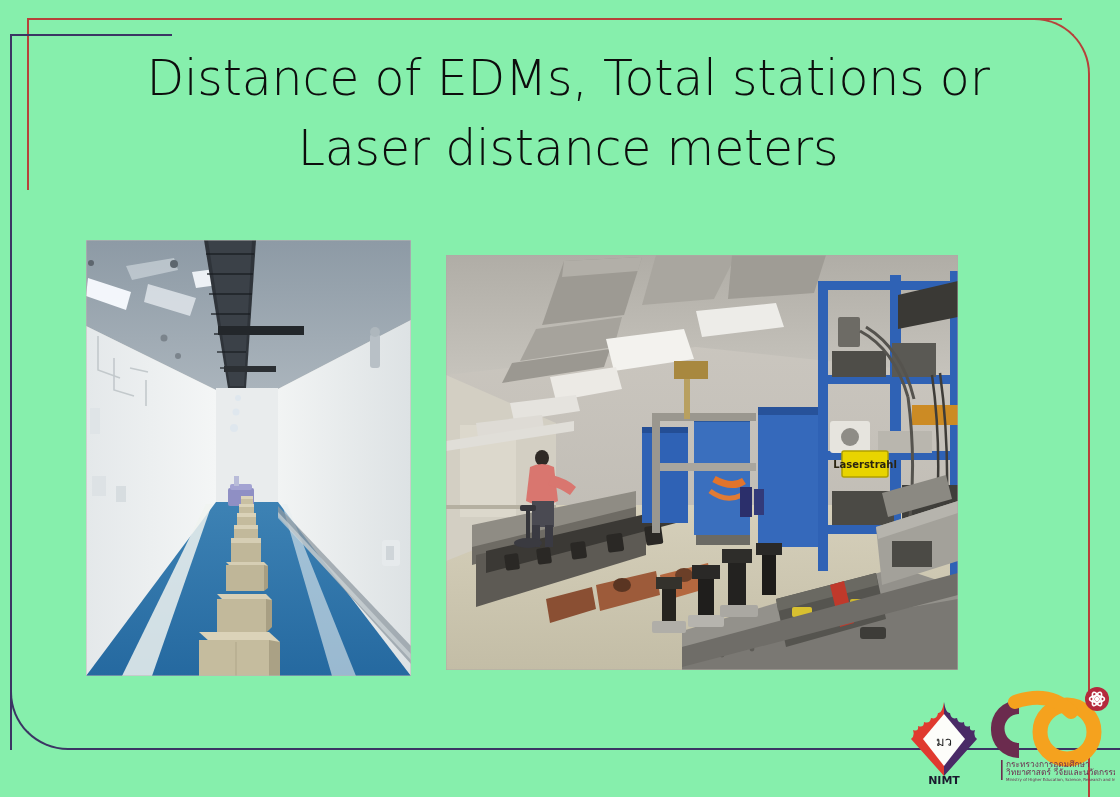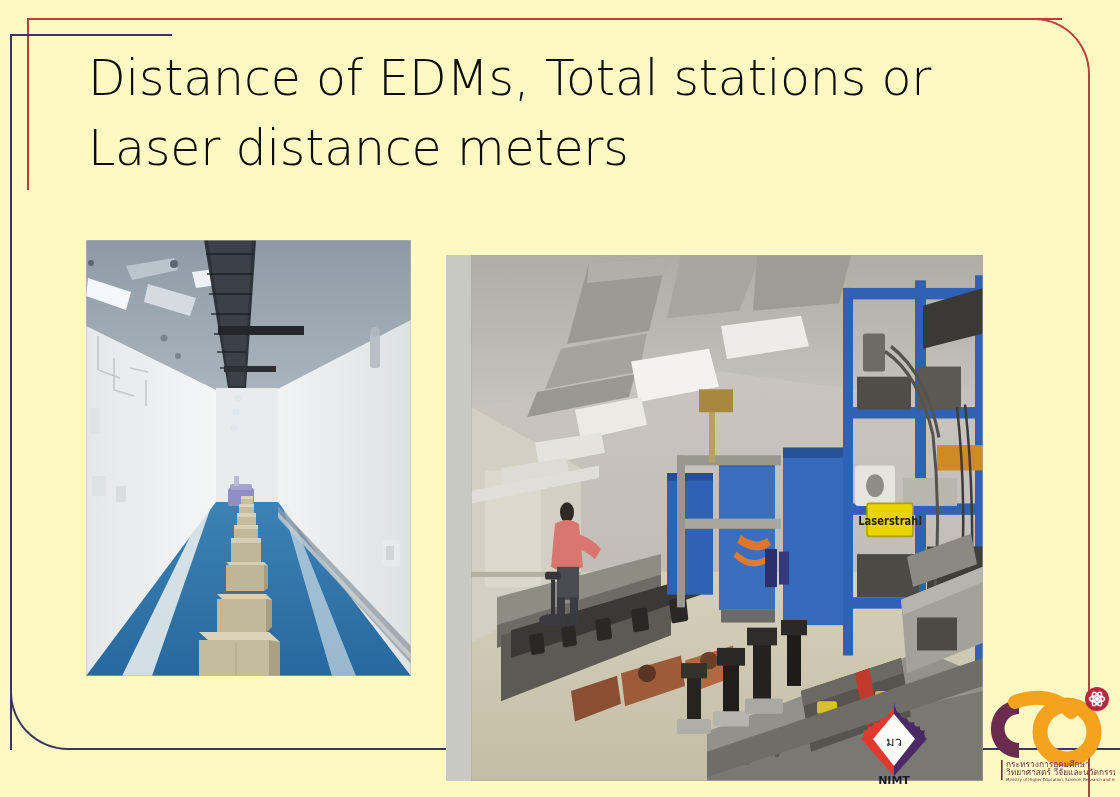--- a/index.html
+++ b/index.html
@@ -8,22 +8,23 @@
     background: #ffffff;
   }
   body {
     font-family: "DejaVu Sans", sans-serif;
   }
 
   #slide {
     position: relative;
     width: 1120px;
     height: 797px;
-    background: #fef9c3;
+    background: #86efac;
     overflow: hidden;
+    text-align: center;
   }
 
   
   .frame-navy-v {
     position: absolute;
     left: 10px;
     top: 34px;
     width: 2px;
     height: 716px;
     background: #3b3564;
@@ -116,29 +117,28 @@
   #photo-corridor {
     left: 86px;
     top: 240px;
     width: 325px;
     height: 436px;
   }
   #photo-lab {
     left: 446px;
     top: 255px;
     width: 512px;
-    height: 526px;
-    padding-left: 25px;
+    height: 415px;
   }
   .photo svg { display: block; width: 100%; height: 100%; }
 
   
   #logo-nimt {
     position: absolute;
-    left: 855px;
+    left: 905px;
     top: 698px;
     width: 78px;
     height: 88px;
   }
   #logo-mhesi {
     position: absolute;
     left: 975px;
     top: 686px;
     width: 140px;
     height: 96px;

